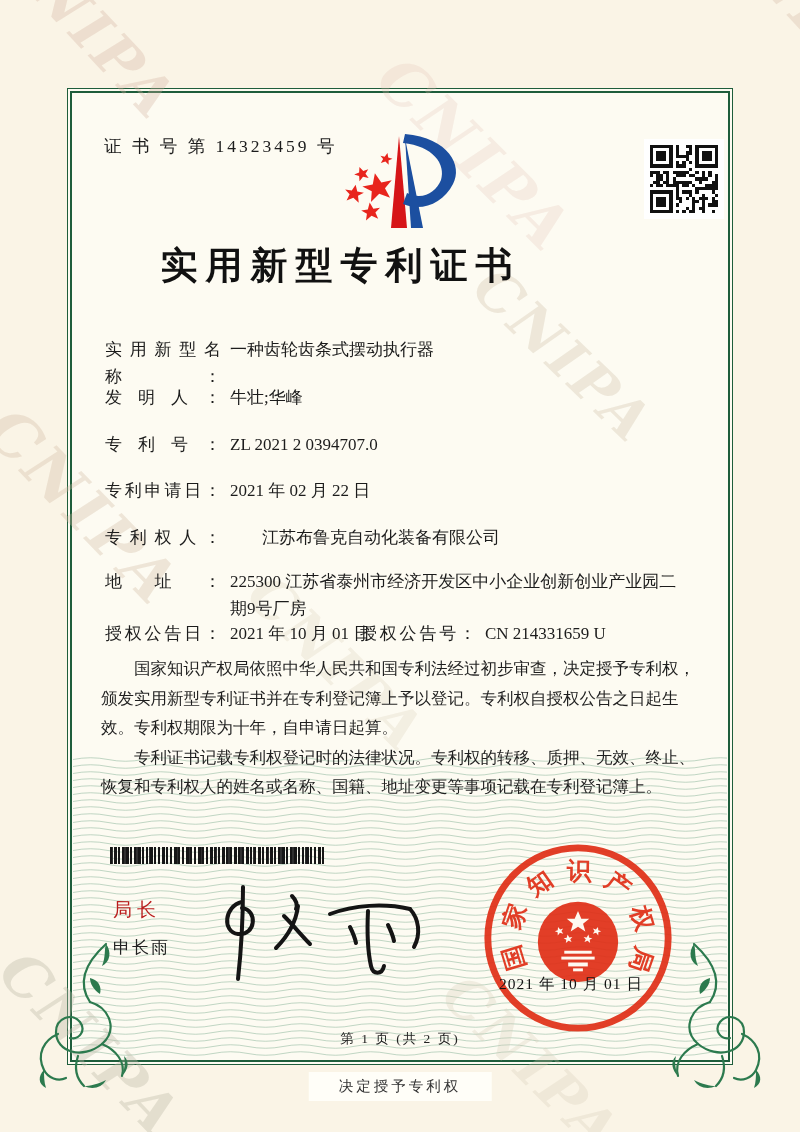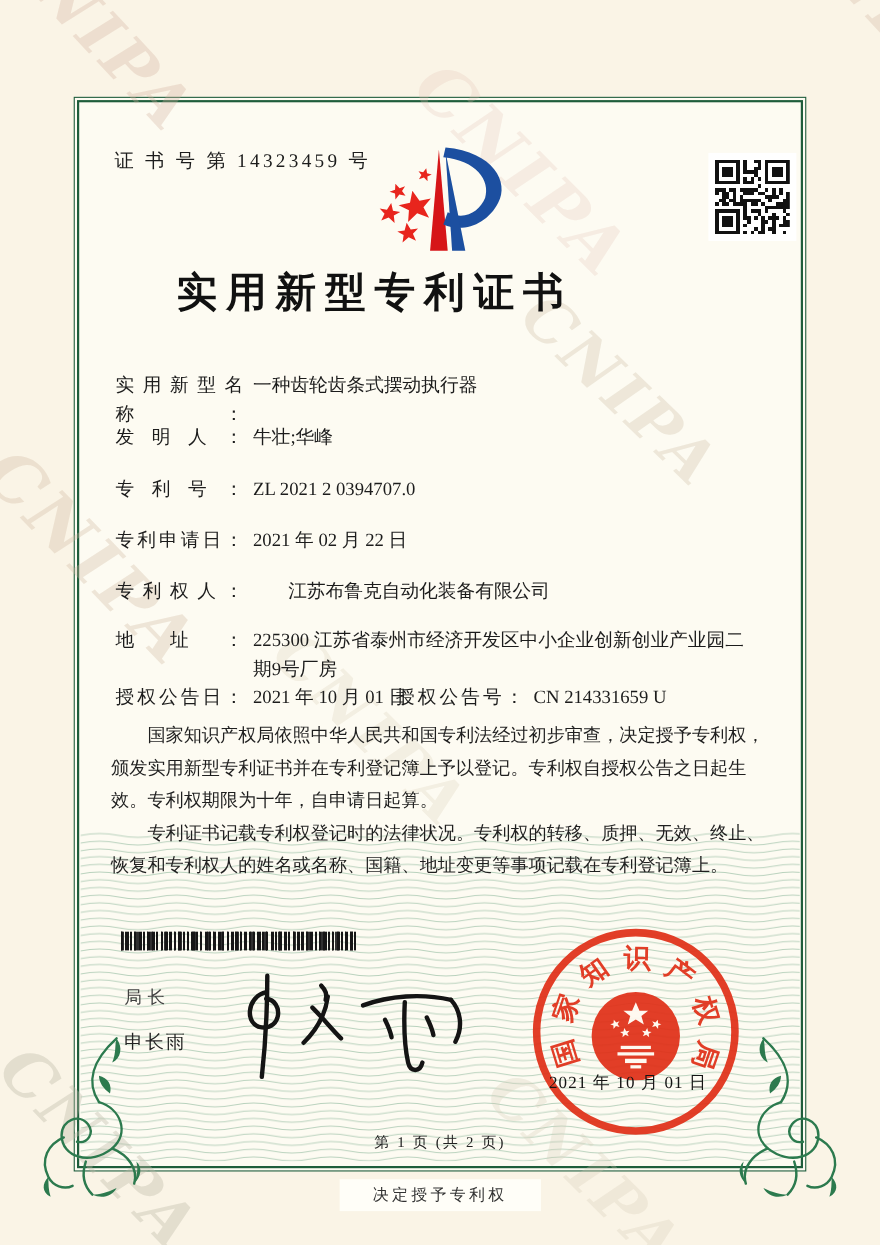--- a/index.html
+++ b/index.html
@@ -48,22 +48,22 @@
   .paras p{margin:0;text-indent:2em;}
   
   .barcode{
     position:absolute;left:110px;top:847px;width:215px;height:17px;z-index:3;
     background-image:
       repeating-linear-gradient(90deg,#161616 0 2px,rgba(0,0,0,0) 2px 4px),
       repeating-linear-gradient(90deg,#161616 0 1px,rgba(0,0,0,0) 1px 6px),
       repeating-linear-gradient(90deg,#303030 0 3px,rgba(0,0,0,0) 3px 13px);
   }
   
-  .issuer-title{position:absolute;left:113px;top:897px;font-size:16px;letter-spacing:5px;
-    font-family:Liberation Serif, serif;color:#404040;z-index:3;}
+  .issuer-title{position:absolute;left:113px;top:897px;font-size:19px;letter-spacing:5px;
+    font-family:Liberation Serif, serif;color:#b91c1c;z-index:3;}
   .issuer-name{position:absolute;left:113px;top:936px;font-size:17px;letter-spacing:2px;
     font-family:"Liberation Sans","DejaVu Sans",sans-serif;color:#222;z-index:3;}
   .signature{position:absolute;left:212px;top:882px;z-index:3;}
   
   .seal{position:absolute;left:480px;top:840px;z-index:4;}
   .seal-date{position:absolute;left:499px;top:974px;font-size:15.5px;letter-spacing:1px;
     color:#141414;z-index:5;white-space:nowrap;}
   
   .page-info{position:absolute;left:67px;top:1030px;width:666px;text-align:center;
     font-size:13.5px;letter-spacing:2px;z-index:3;color:#222;}

